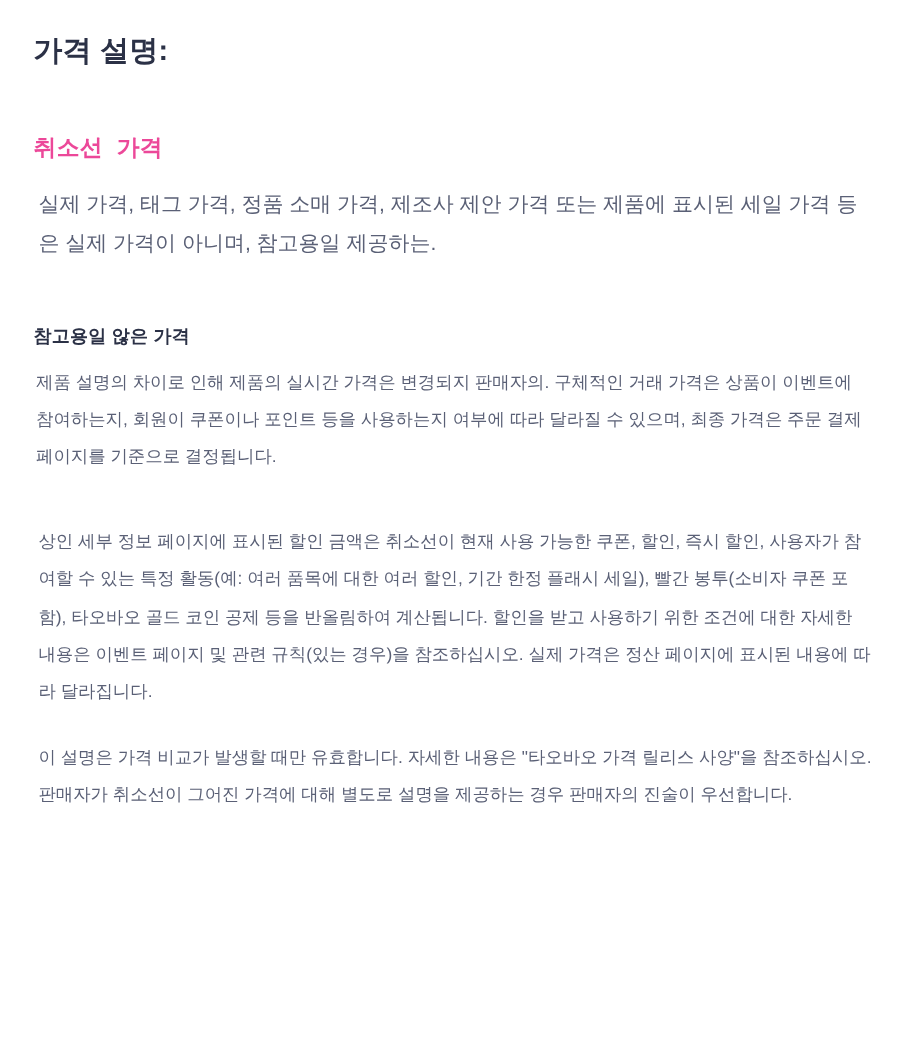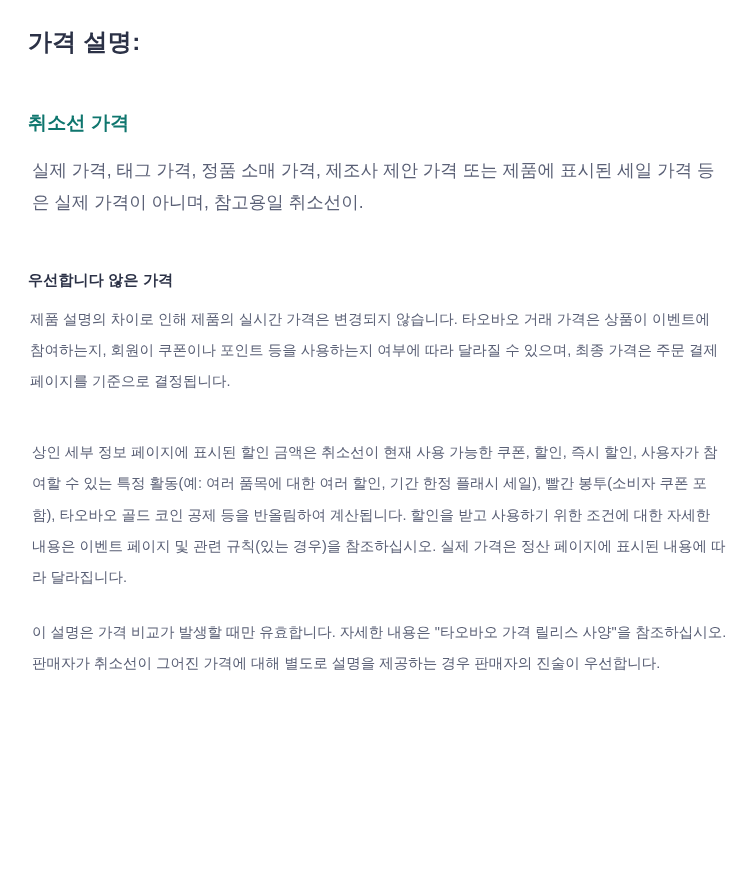--- a/index.html
+++ b/index.html
@@ -24,23 +24,24 @@
   .main-title {
     font-size: 24px;
     font-weight: bold;
     color: #2b3146;
     letter-spacing: 0.3px;
     margin: 8px 0 0 0;
   }
   .section-heading-lg {
     font-size: 19px;
     font-weight: bold;
-    color: #0f766e;
+    color: #ec4899;
     margin: 52px 0 0 0;
     letter-spacing: 0.2px;
+    font-family: Liberation Mono, monospace;
   }
   .lead-paragraph {
     font-size: 17.5px;
     line-height: 1.85;
     color: #5a6076;
     margin: 18px 0 0 4px;
     max-width: 700px;
   }
   .section-heading-sm {
     font-size: 15px;
@@ -68,23 +69,23 @@
 </style>
 </head>
 <body>
 
 <div class="page">
 
   <h1 class="main-title">가격 설명:</h1>
 
   <h2 class="section-heading-lg">취소선 가격</h2>
 
-  <p class="lead-paragraph">실제 가격, 태그 가격, 정품 소매 가격, 제조사 제안 가격 또는 제품에 표시된 세일 가격 등은 실제 가격이 아니며, 참고용일 취소선이.</p>
+  <p class="lead-paragraph">실제 가격, 태그 가격, 정품 소매 가격, 제조사 제안 가격 또는 제품에 표시된 세일 가격 등은 실제 가격이 아니며, 참고용일 제공하는.</p>
 
-  <h3 class="section-heading-sm">우선합니다 않은 가격</h3>
+  <h3 class="section-heading-sm">참고용일 않은 가격</h3>
 
-  <p class="body-block">제품 설명의 차이로 인해 제품의 실시간 가격은 변경되지 않습니다. 타오바오 거래 가격은 상품이 이벤트에 참여하는지, 회원이 쿠폰이나 포인트 등을 사용하는지 여부에 따라 달라질 수 있으며, 최종 가격은 주문 결제 페이지를 기준으로 결정됩니다.</p>
+  <p class="body-block">제품 설명의 차이로 인해 제품의 실시간 가격은 변경되지 판매자의. 구체적인 거래 가격은 상품이 이벤트에 참여하는지, 회원이 쿠폰이나 포인트 등을 사용하는지 여부에 따라 달라질 수 있으며, 최종 가격은 주문 결제 페이지를 기준으로 결정됩니다.</p>
 
   <p class="body-block indent gap-lg">상인 세부 정보 페이지에 표시된 할인 금액은 취소선이 현재 사용 가능한 쿠폰, 할인, 즉시 할인, 사용자가 참여할 수 있는 특정 활동(예: 여러 품목에 대한 여러 할인, 기간 한정 플래시 세일), 빨간 봉투(소비자 쿠폰 포함), 타오바오 골드 코인 공제 등을 반올림하여 계산됩니다. 할인을 받고 사용하기 위한 조건에 대한 자세한 내용은 이벤트 페이지 및 관련 규칙(있는 경우)을 참조하십시오. 실제 가격은 정산 페이지에 표시된 내용에 따라 달라집니다.</p>
 
   <p class="body-block indent gap-md">이 설명은 가격 비교가 발생할 때만 유효합니다. 자세한 내용은 "타오바오 가격 릴리스 사양"을 참조하십시오. 판매자가 취소선이 그어진 가격에 대해 별도로 설명을 제공하는 경우 판매자의 진술이 우선합니다.</p>
 
 </div>
 
 </body></html>

